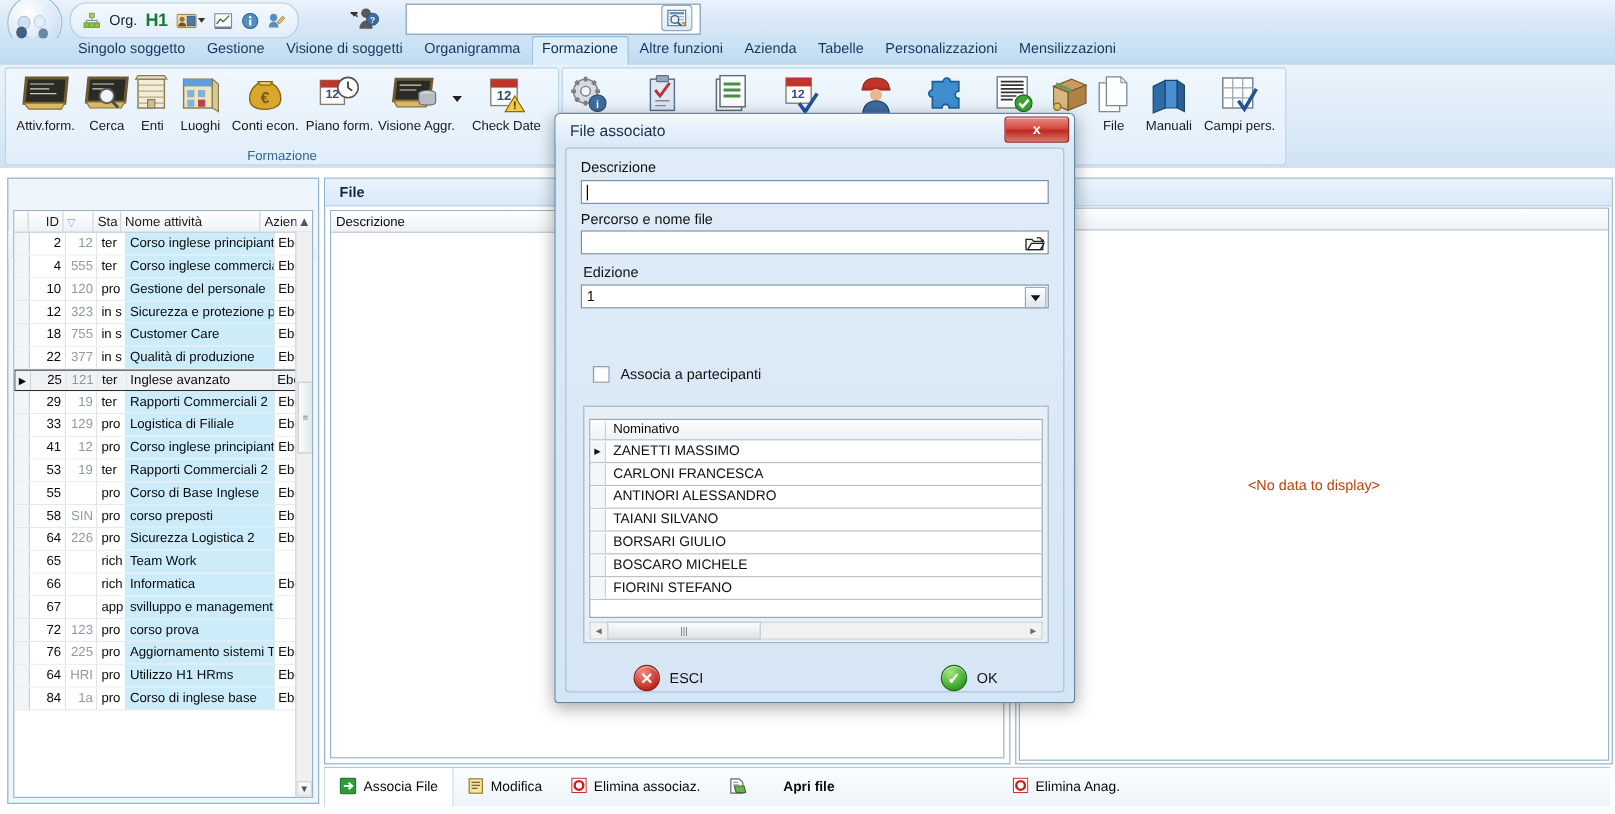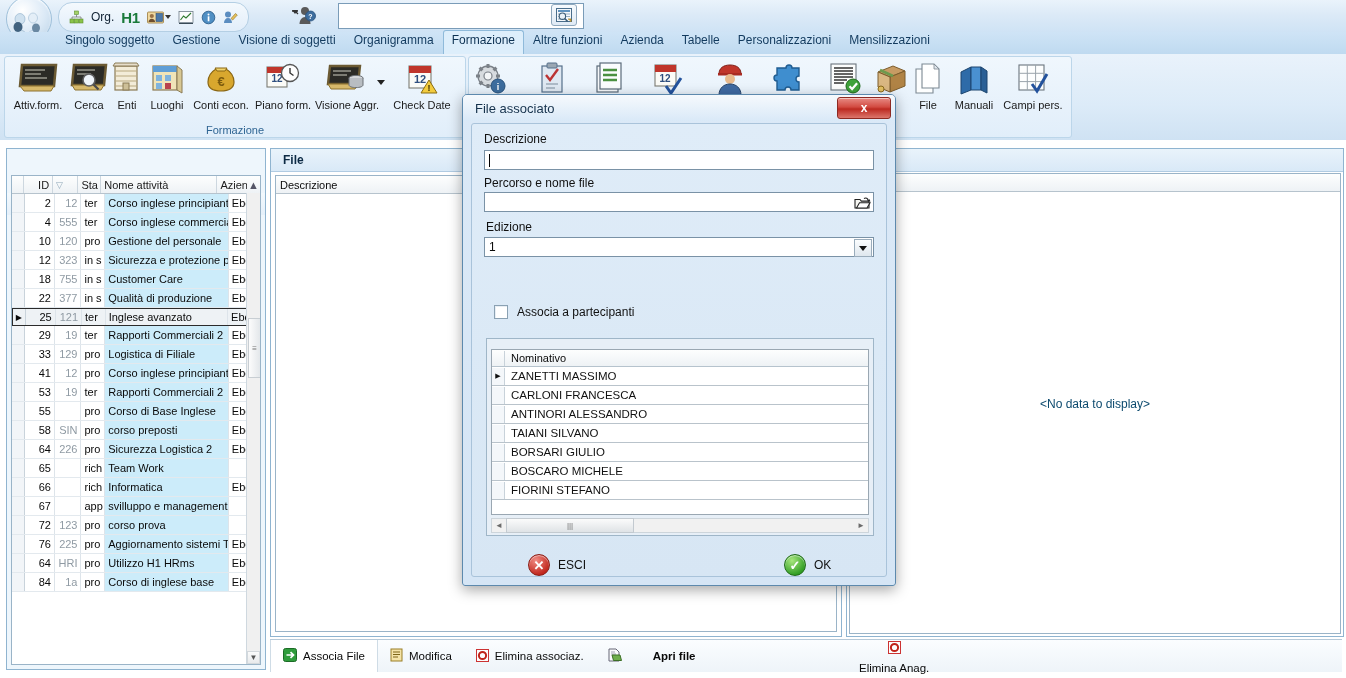--- a/index.html
+++ b/index.html
@@ -150,21 +150,21 @@
     position:absolute;left:846px;top:8px;width:496px;height:487px;
     border:1px solid #8fb4d0;background:#fff;
   }
   .rp-title{height:22px;background:linear-gradient(to bottom,#e9f3fb,#d9e9f7);
     border-bottom:1px solid #b0cbe2;display:flex;align-items:center;padding-left:10px;
     font-weight:bold;font-size:12px;color:#0c2a44;}
   .rp-grid{position:absolute;left:2px;top:24px;right:2px;bottom:2px;border:1px solid #9ab4c8;background:#fff;}
   .rp-head{height:17px;background:linear-gradient(to bottom,#fdfefe,#eef2f5);
     border-bottom:1px solid #b6c3cd;font-size:11px;display:flex;align-items:center;padding-left:6px;}
   .rp-nodata{position:absolute;top:0;left:0;right:0;bottom:0;display:flex;
-    align-items:center;justify-content:center;font-size:12px;color:#0c4a6e;}
+    align-items:center;justify-content:center;font-size:12px;color:#c2410c;}
 
   
   .bottombar{
     position:absolute;left:270px;top:499px;width:1072px;height:32px;
     border-top:1px solid #b6c9d8;background:linear-gradient(to bottom,#fbfdff,#eef4f9);
     display:flex;align-items:center;
   }
   .bbtn{display:flex;align-items:center;gap:6px;padding:0 12px;height:30px;font-size:11.5px;cursor:default;}
   .bbtn.first{background:#fff;border-right:1px solid #cfdce6;border-left:1px solid #cfdce6;height:32px;
     box-shadow:inset 0 1px 0 #fff;}
@@ -820,21 +820,21 @@
       <div class="bbtn bold">
         <span>
           <svg width="14" height="14" viewBox="0 0 14 14">
             <polygon points="1,1 8,1 11,4 11,13 1,13" fill="#fbfcfd" stroke="#667"></polygon>
             <path d="M3 4h4M3 6h5" stroke="#99a" stroke-width="0.9"></path>
             <polygon points="4,7 12,7 13.5,12.5 5.5,12.5" fill="#6fae4c" stroke="#3c6e26"></polygon>
           </svg>
         </span>
         <span>Apri file</span>
       </div>
-      <div class="bbtn" style="position:absolute;left:577px;flex-direction:column;">
+      <div class="bbtn" style="position:absolute;left:562px;">
         <span>
           <svg width="13" height="13" viewBox="0 0 13 13">
             <rect x="0.5" y="0.5" width="12" height="12" fill="#fdfdfd" stroke="#c33"></rect>
             <circle cx="6.5" cy="6.5" r="3.6" fill="none" stroke="#c0241a" stroke-width="2"></circle>
           </svg>
         </span>
         <span>Elimina Anag.</span>
       </div>
     </div>
   </div>

